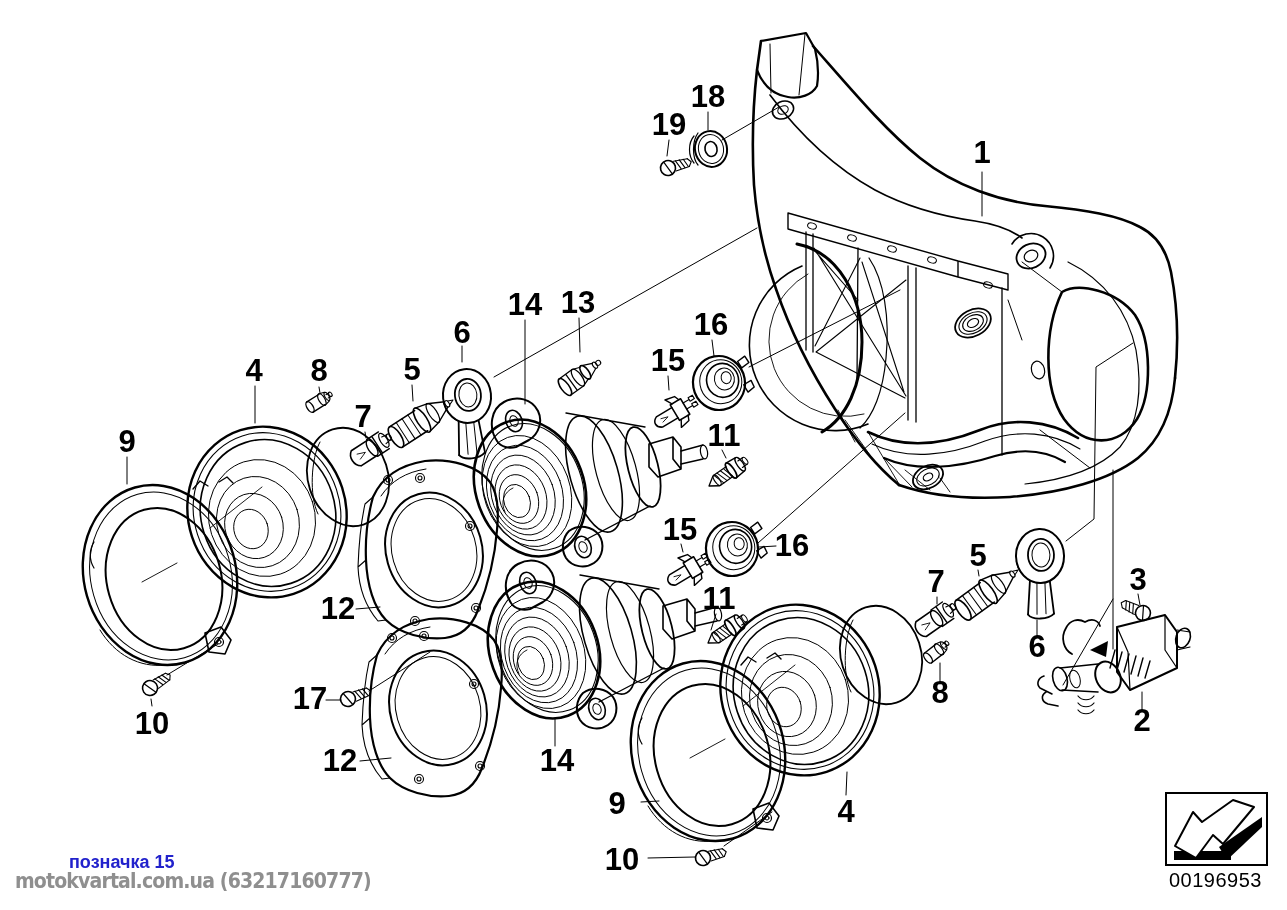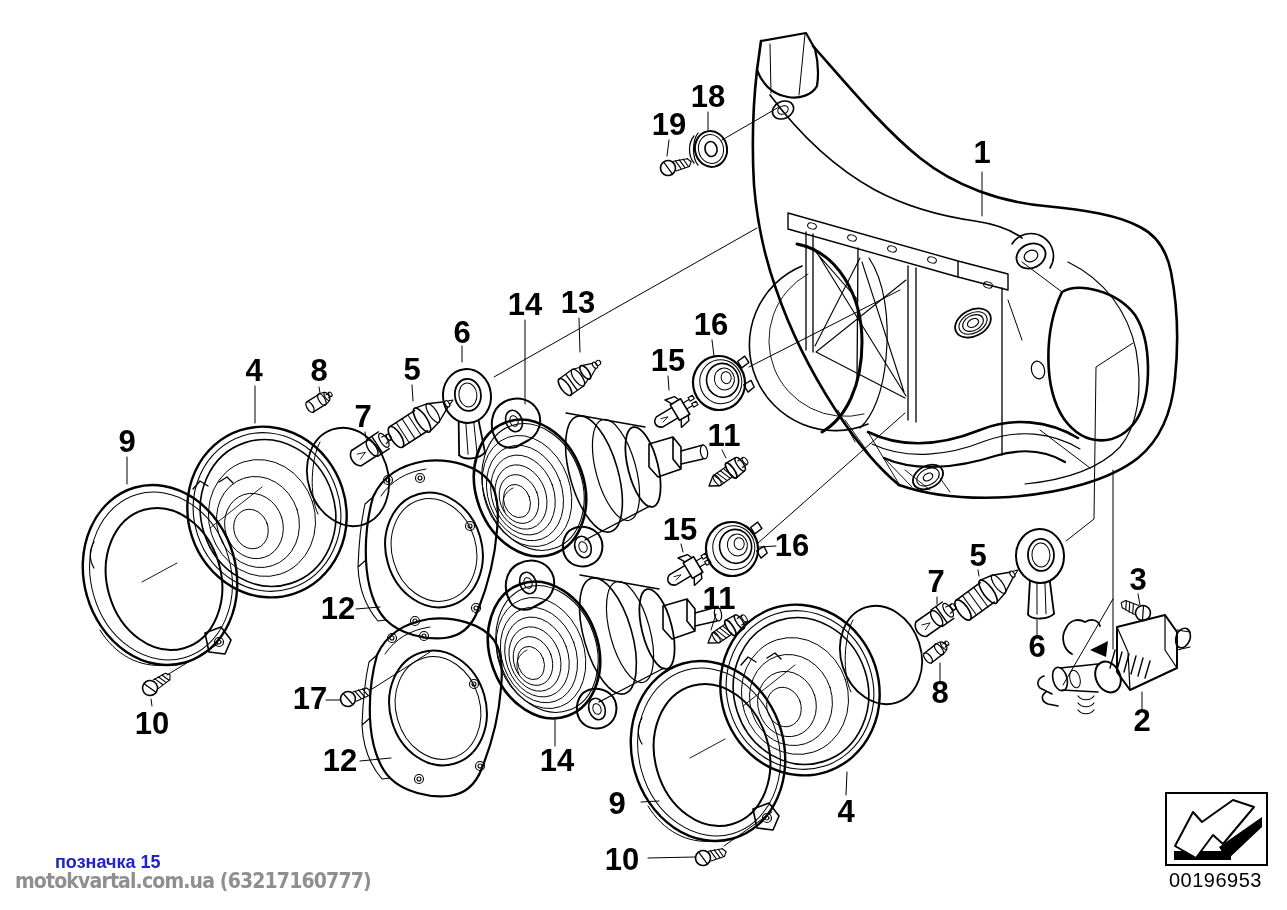--- a/index.html
+++ b/index.html
@@ -9,21 +9,21 @@
   }
   .canvas svg.art{position:absolute;left:0;top:0;}
   .art path,.art ellipse,.art circle,.art line,.art polyline{
     fill:none;stroke:#000;stroke-linecap:round;stroke-linejoin:round;
   }
   .art text{
     font-family:"Liberation Sans",sans-serif;font-weight:bold;font-size:31px;
     fill:#000;text-anchor:middle;stroke:none;
   }
   .wm-label{
-    position:absolute;left:55px;top:852px;font-size:18px;font-weight:bold;
+    position:absolute;left:69px;top:852px;font-size:18px;font-weight:bold;
     letter-spacing:0px;
   }
   .wm-site{
     position:absolute;left:15px;top:868px;font-size:22px;font-weight:bold;
     font-family:"DejaVu Sans",sans-serif;transform:scaleX(.86);transform-origin:0 0;
     letter-spacing:-1px;
   }
   .stamp-box{
     position:absolute;left:1165px;top:792px;width:99px;height:70px;
     border:2px solid #000;background:#fff;

